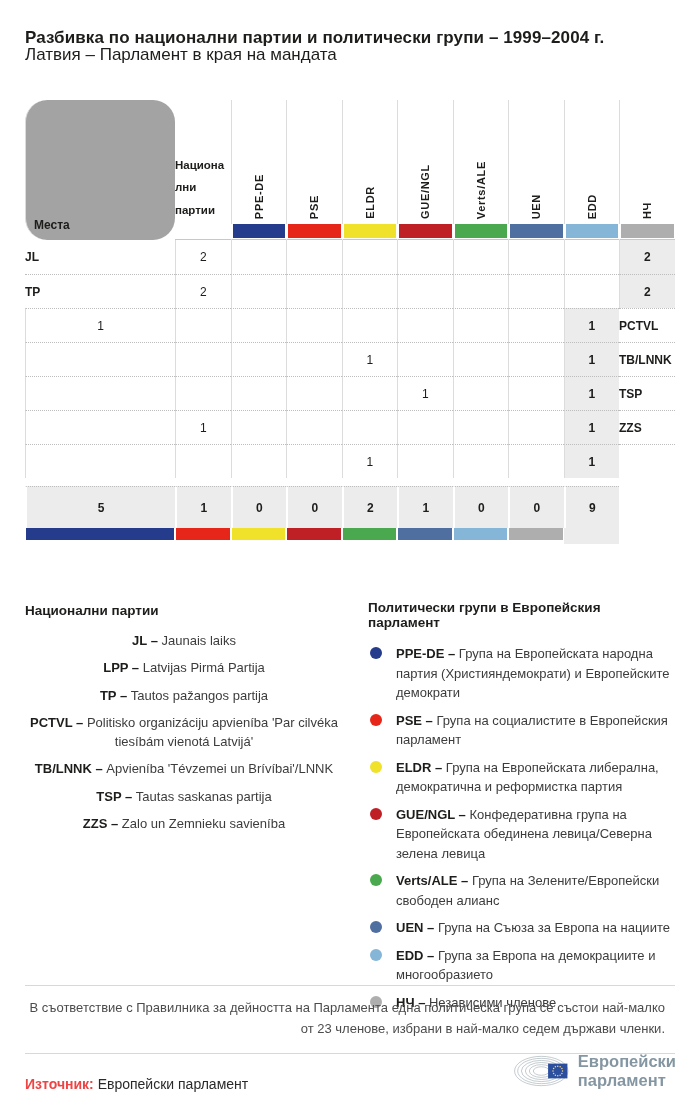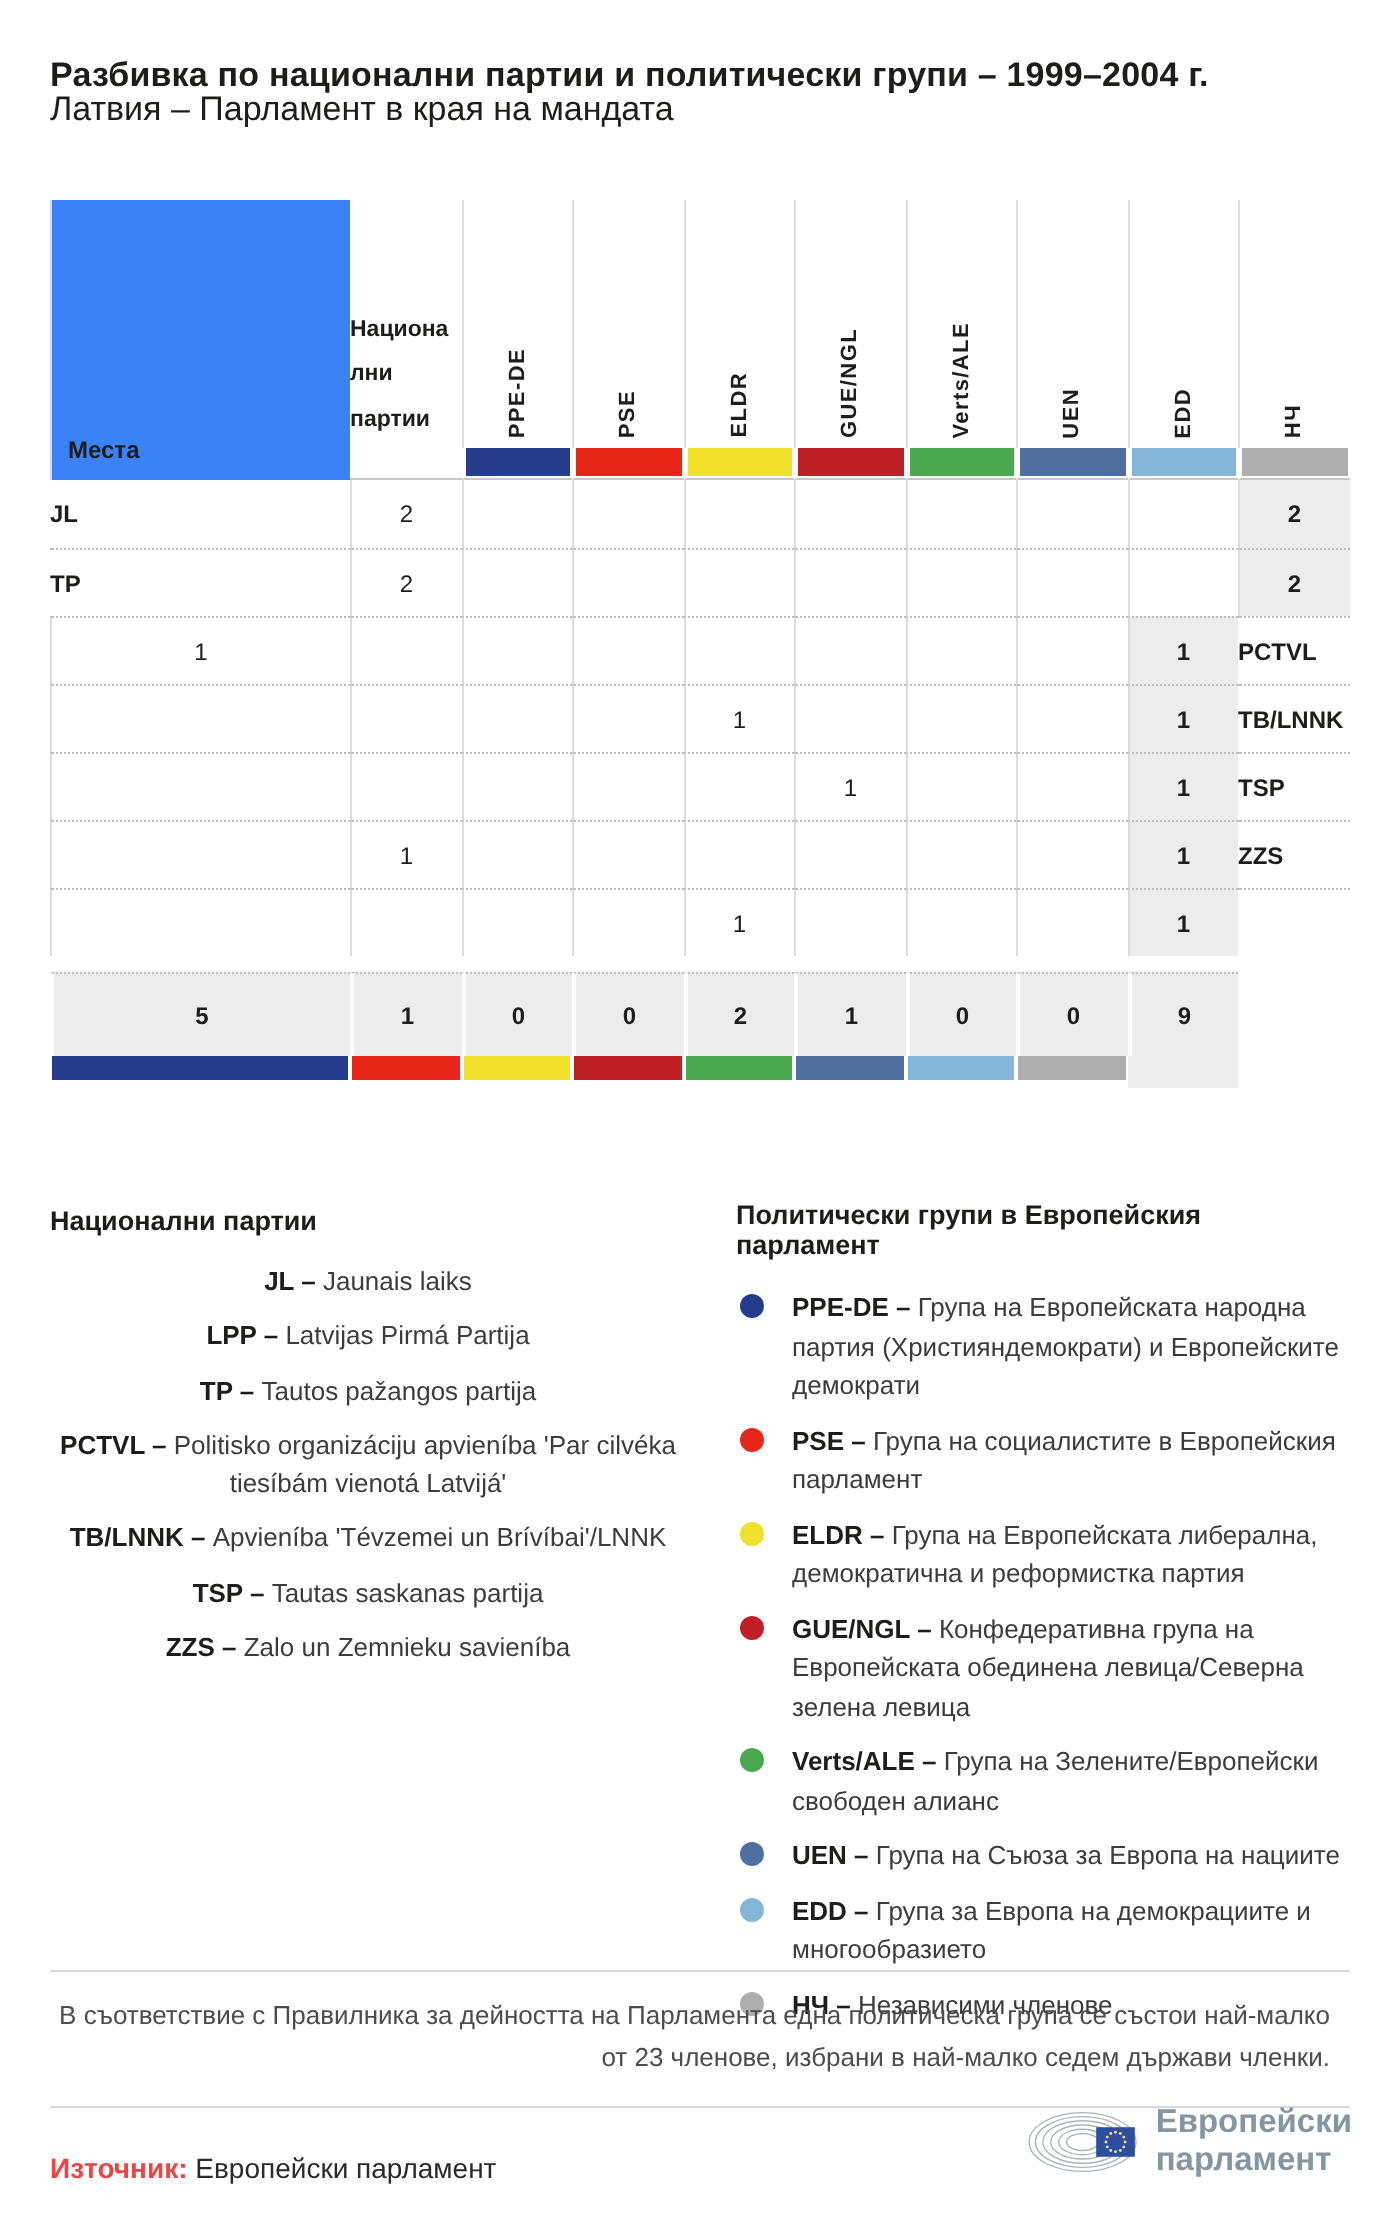--- a/index.html
+++ b/index.html
@@ -13,22 +13,22 @@
   
   .ptable{position:absolute;left:25px;top:100px;width:650px;display:grid;
           grid-template-columns:150px repeat(9,55.5px);}
   .ptable > div{box-sizing:border-box;}
   .rowhead{height:124px;display:flex;flex-direction:column;justify-content:flex-end;
            padding-bottom:2px;font-weight:bold;font-size:11.5px;line-height:1.98;}
   .head{height:124px;display:flex;align-items:flex-end;justify-content:center;
         padding-bottom:5px;border-left:1px solid #dcdcdc;}
   .vtext{writing-mode:vertical-rl;transform:rotate(180deg);font-weight:bold;
          font-size:11px;letter-spacing:.7px;white-space:nowrap;}
-  .seats-head{grid-row:1 / 3;background:#3b82f6;display:flex;align-items:flex-end;
-              padding:0 0 8px 8px;font-weight:bold;font-size:12px;border-left:1px solid #dcdcdc;}
+  .seats-head{grid-row:1 / 3;background:#a3a3a3;display:flex;align-items:flex-end;
+              padding:0 0 8px 8px;font-weight:bold;font-size:12px;border-left:1px solid #dcdcdc;border-radius:22px;}
   .bar{height:16px;border-bottom:1px solid #c8c8c8;border-left:1px solid #fff;}
   .bar .fill{height:14px;margin:0 1px;}
   .bar-spacer{height:16px;border-bottom:1px solid #c8c8c8;}
   .lab{height:34px;display:flex;align-items:center;font-weight:bold;font-size:12px;}
   .val{height:34px;display:flex;align-items:center;justify-content:center;
        font-size:12px;border-left:1px solid #dcdcdc;}
   .seat{height:34px;background:#ececec;display:flex;align-items:center;justify-content:center;
         font-weight:bold;font-size:12px;border-left:1px solid #dcdcdc;}
   .dt{border-top:1px dotted #bdbdbd;}
   .tot{height:42px;background:#ececec;border-left:2px solid #fff;display:flex;

